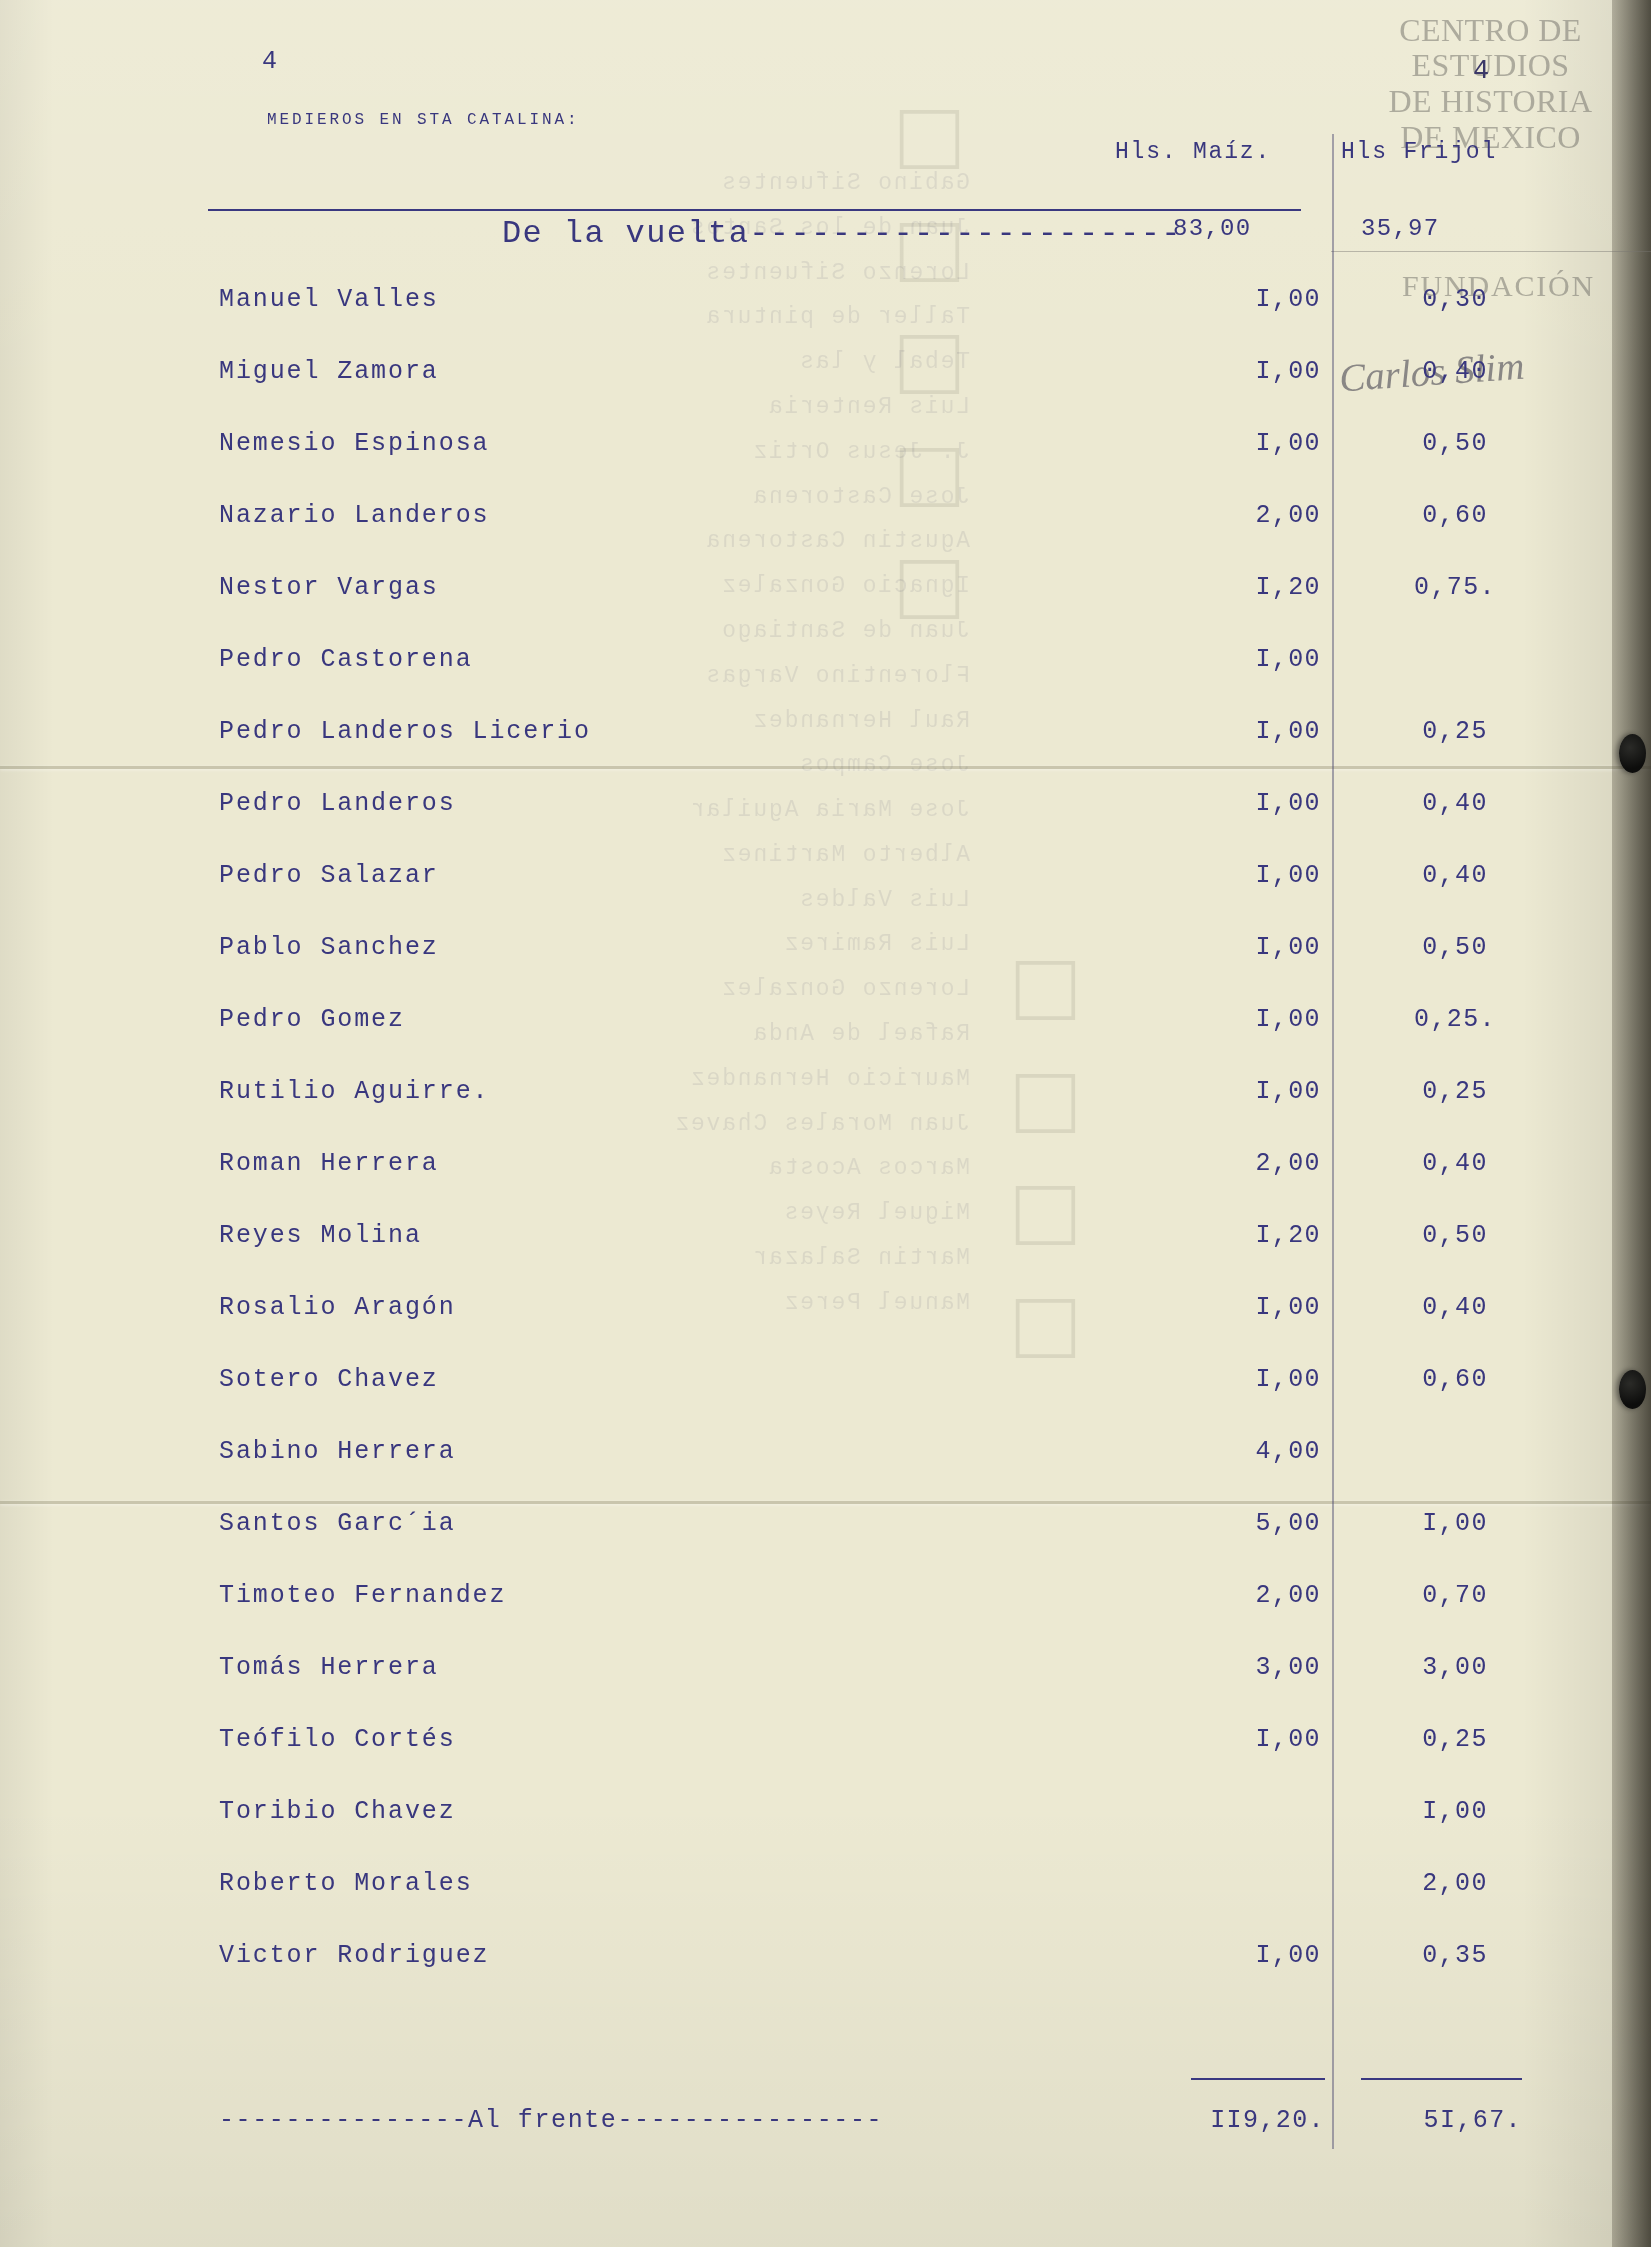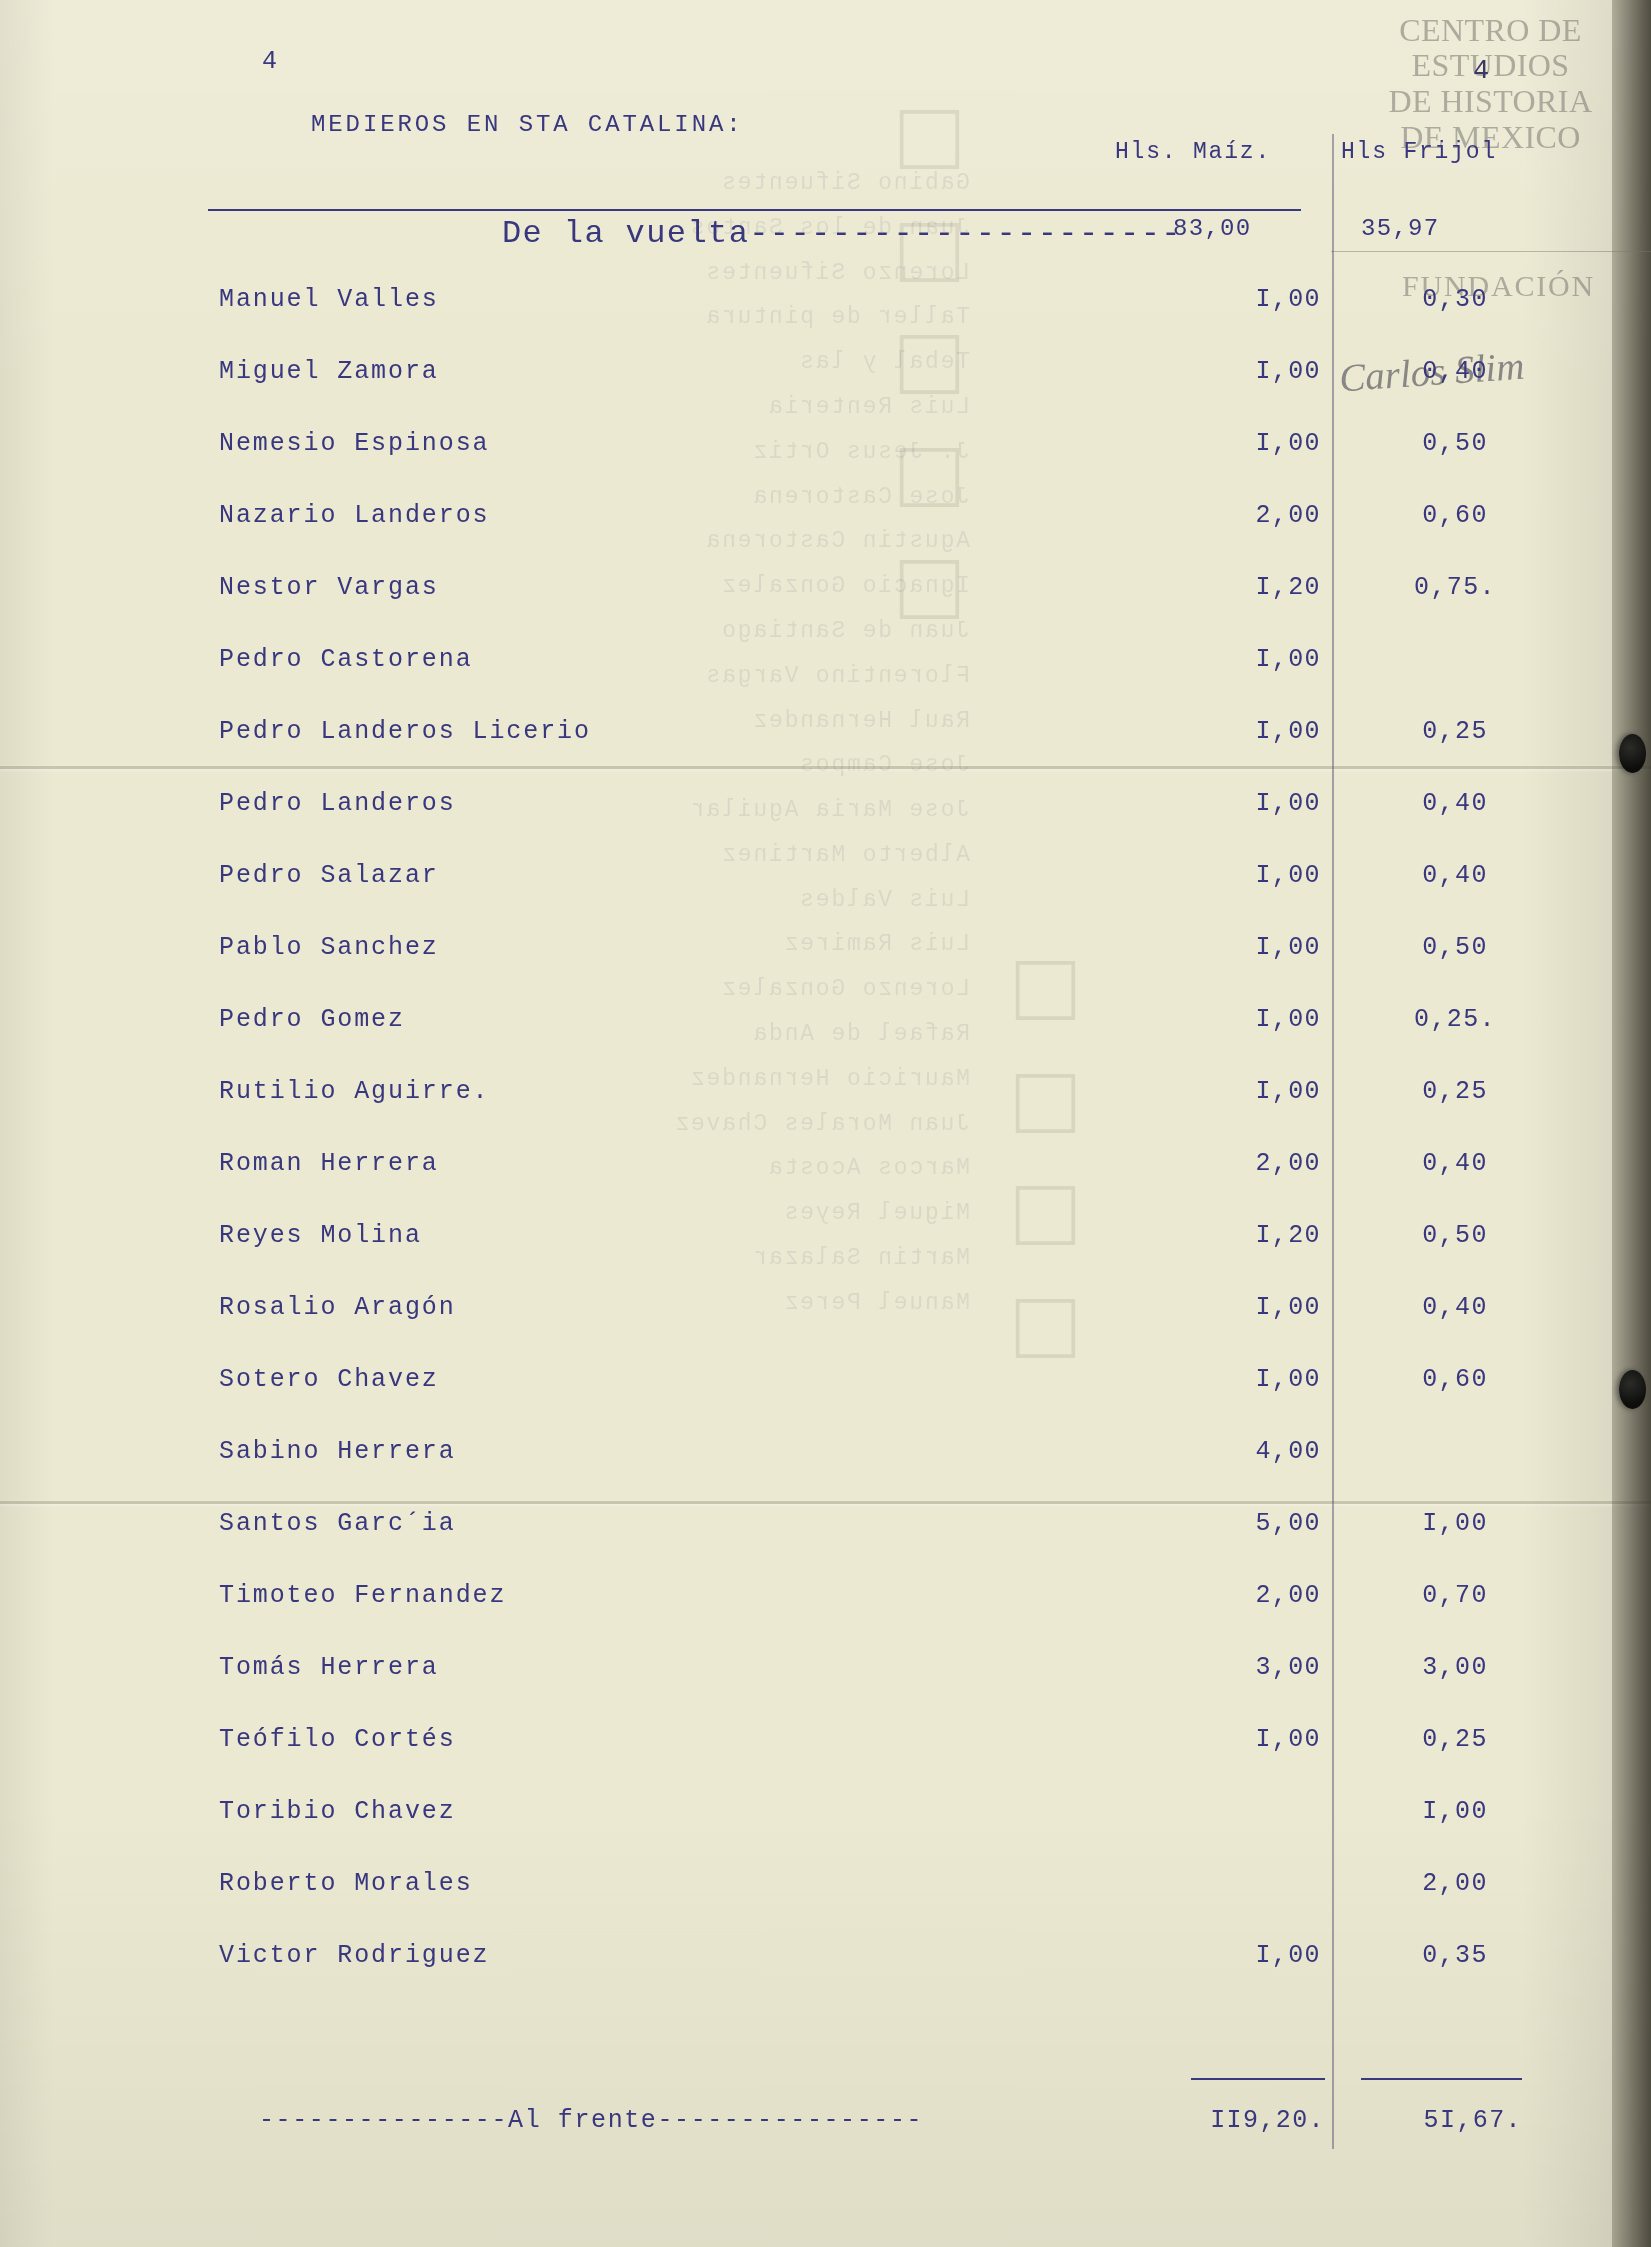--- a/index.html
+++ b/index.html
@@ -71,23 +71,22 @@
   #page-number-2 {
     position: absolute;
     left: 1473px; top: 56px;
     font-size: 27px;
     color: #3b3868;
   }
 
   #heading {
     position: absolute;
     left: 267px; top: 111px;
-    font-size: 24px;
+    font-size: 16px;
     letter-spacing: 2.9px;
-    margin-left: 44px;
   }
   #col-maiz {
     position: absolute;
     left: 1115px; top: 139px;
     font-size: 23px;
     letter-spacing: 1.8px;
   }
   #col-frijol {
     position: absolute;
     left: 1341px; top: 139px;
@@ -182,21 +181,20 @@
     width: 161px; height: 1.8px;
     background: #3a3880;
   }
 
   #total-row {
     position: absolute;
     left: 219px; top: 2106px;
     font-size: 25px;
     letter-spacing: 1.6px;
     white-space: pre;
-    margin-left: 40px;
   }
   #total-maiz {
     position: absolute;
     left: 1182px; top: 2106px;
     width: 143px;
     text-align: right;
     font-size: 25px;
     letter-spacing: 1.4px;
   }
   #total-frijol {

